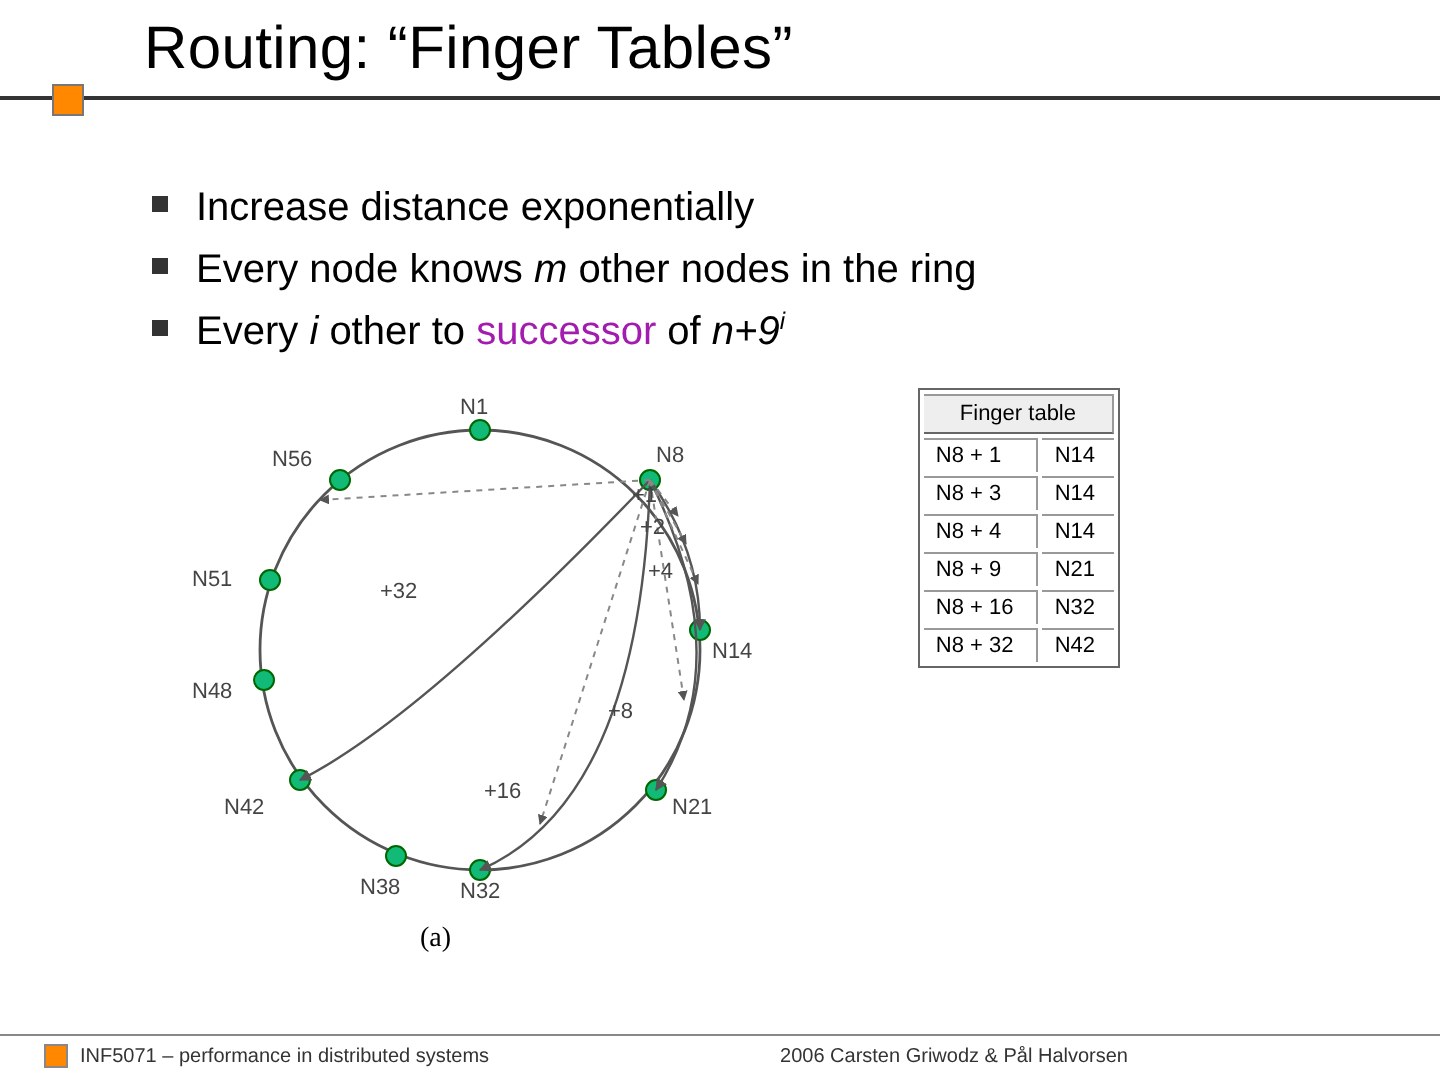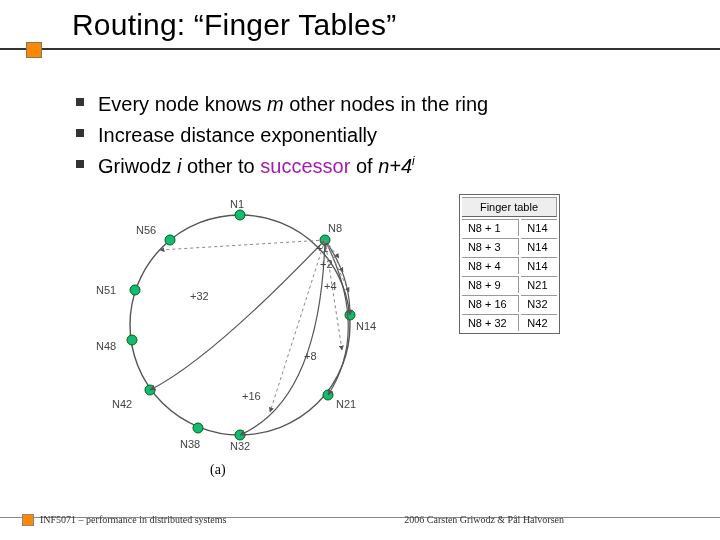--- a/index.html
+++ b/index.html
@@ -13,47 +13,47 @@
   .bullets li::before{content:"";position:absolute;left:2px;top:8px;width:8px;height:8px;background:#333}
   .succ{color:#a21caf}
   .it{font-style:italic}
   sup{font-size:.6em}
   .figwrap{position:absolute;top:180px;left:40px;width:640px;height:300px}
   .ftable{position:absolute;top:14px;right:120px;border:1px solid #666;font-size:11px;font-family:Arial,Helvetica,sans-serif;background:#fff}
   .ftable .cap{border-bottom:1px solid #666;padding:3px 18px;text-align:left;background:#eee}
   .ftable td{border-top:1px solid #999;padding:2px 6px}
   .ftable td:first-child{border-right:1px solid #999}
   .sub{position:absolute;left:170px;bottom:2px;font-size:14px;font-family:"Times New Roman",serif}
-  .footer{position:absolute;bottom:6px;left:0;width:584px;height:20px;font-size:10px;font-family:Liberation Serif, serif;display:flex;align-items:flex-start}
+  .footer{position:absolute;bottom:6px;left:0;width:584px;height:20px;font-size:10px;font-family:Liberation Sans, sans-serif;display:flex;align-items:flex-end}
   .foot-accent{width:10px;height:10px;background:#f80;border:1px solid #888;margin:0 6px 0 22px}
   .foot-line{position:absolute;bottom:22px;left:0;width:720px;height:1px;background:#888}
   .foot-left{color:#333}
   .foot-right{position:absolute;right:20px;color:#333}
   
   .ring{position:absolute;top:0;left:50px}
   .node-lbl{position:absolute;font-size:11px;font-family:Liberation Sans, sans-serif;color:#444}
   .ofs-lbl{position:absolute;font-size:11px;font-family:Arial;color:#444}
 </style>
 </head>
 <body>
 
 <div class="slide">
   <div class="title-row">
     <div class="title">Routing: “Finger Tables”</div>
   </div>
   <div class="title-line"></div>
   <div class="title-accent"></div>
 
   <ul class="bullets">
+    <li>Increase distance exponentially</li>
     <li>
       <span>Every node knows </span><span class="it">m</span><span> other nodes in the ring</span>
     </li>
-    <li>Increase distance exponentially</li>
     <li>
-      <span>Griwodz </span><span class="it">i </span><span> other to </span><span class="succ">successor</span><span> of </span><span class="it"><span>n+4</span><sup>i</sup></span>
+      <span>Every </span><span class="it">i </span><span> other to </span><span class="succ">successor</span><span> of </span><span class="it"><span>n+9</span><sup>i</sup></span>
     </li>
   </ul>
 
   <div class="figwrap">
     <svg class="ring" width="320" height="290" viewBox="0 0 320 290">
       <defs>
         <marker id="ah" viewBox="0 0 10 10" refX="9" refY="5" markerWidth="5" markerHeight="5" orient="auto">
             <path d="M0 0L10 5L0 10z" fill="#555"></path>
           </marker>
       </defs>

